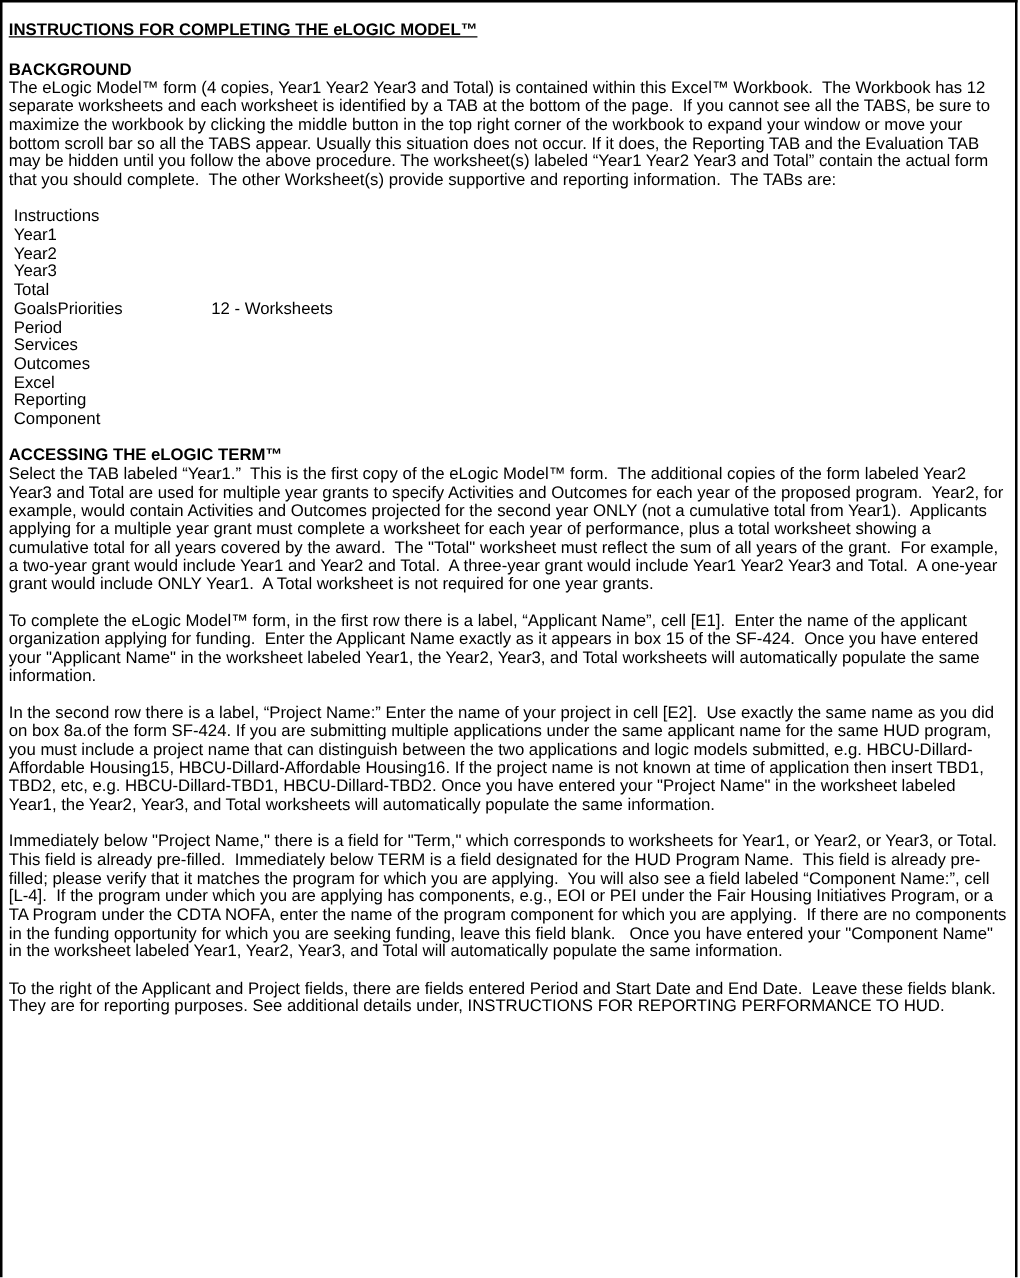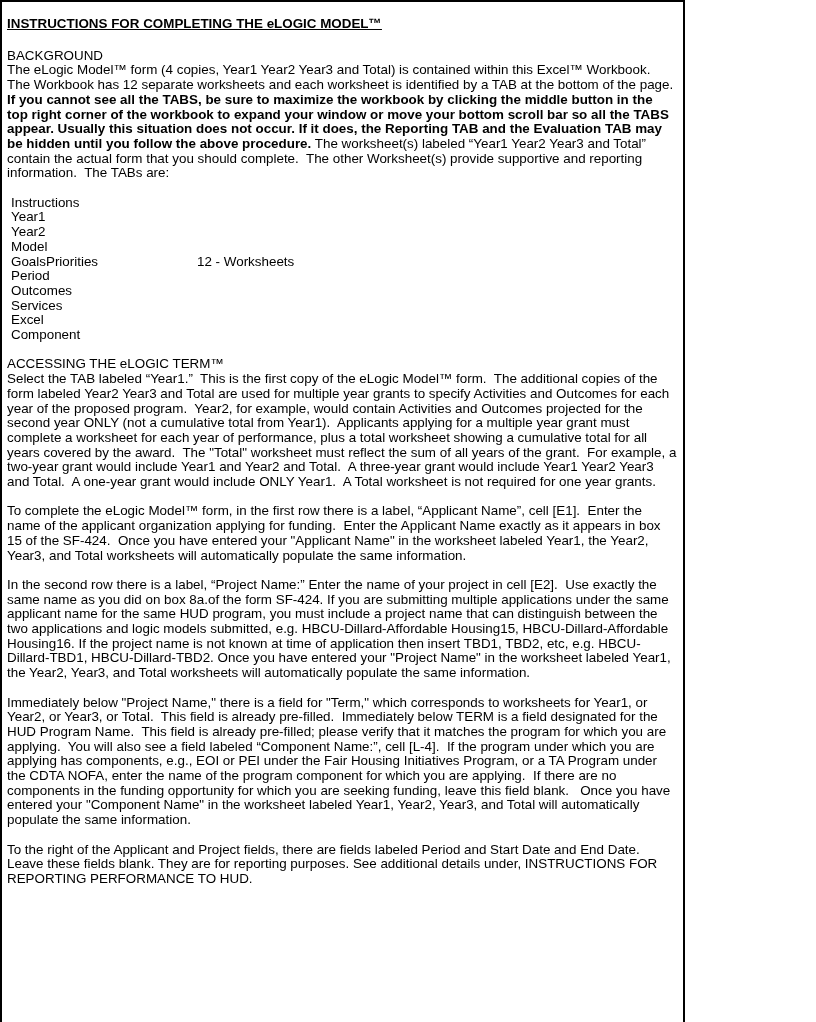--- a/index.html
+++ b/index.html
@@ -15,88 +15,90 @@
     font-size: 13.4px;
     line-height: 14.7px;
     color: #000000;
     position: relative;
   }
   .page {
     box-sizing: border-box;
     position: absolute;
     top: 0;
     left: 0;
-    width: 685px;
+    width: 814px;
     height: 1022px;
     background: #ffffff;
     border: 2px solid #000000;
     border-bottom: none;
     padding: 15px 6px 0 5px;
   }
   .doc-title {
     font-weight: bold;
     text-decoration: underline;
     margin: 0 0 17px 0;
     white-space: pre-wrap;
   }
   .heading {
-    font-weight: normal;
+    font-weight: bold;
     margin: 0;
     white-space: pre-wrap;
   }
   .para {
     margin: 0 0 14.7px 0;
     white-space: pre-wrap;
   }
   .tab-list {
     margin: 0 0 14.7px 0;
   }
   .tab-row {
     position: relative;
     padding-left: 4px;
     white-space: pre;
   }
   .tab-annotation {
     position: absolute;
-    left: 190px;
+    left: 162px;
     top: 0;
     white-space: pre;
     text-align: right;
   }
-  .b { font-weight: bold; }
+  .b { font-weight: normal; }
   .u { }
 </style>
 </head>
 <body>
 
 <div class="page">
 
   <div class="doc-title">INSTRUCTIONS FOR COMPLETING THE eLOGIC MODEL™</div>
 
   <div class="heading">BACKGROUND</div>
   <div class="para"><span>The eLogic Model™ form (4 copies, Year1 Year2 Year3 and Total) is contained within this Excel™ Workbook.  The Workbook has 12 separate worksheets and each worksheet is identified by a TAB at the bottom of the page.  </span><span class="b">If you cannot see all the TABS, be sure to maximize the workbook by clicking the middle button in the top right corner of the workbook to expand your window or move your bottom scroll bar so all the TABS appear. Usually this situation does not occur. If it does, the Reporting TAB and the Evaluation TAB may be hidden until you follow the above procedure.</span><span> The worksheet(s) labeled “Year1 Year2 Year3 and Total” contain the actual form that you should complete.  The other Worksheet(s) provide supportive and reporting information.  The TABs are:</span></div>
 
   <div class="tab-list">
     <div class="tab-row"><span>Instructions</span></div>
     <div class="tab-row"><span>Year1</span></div>
     <div class="tab-row"><span>Year2</span></div>
-    <div class="tab-row"><span>Model</span></div>
+    <div class="tab-row"><span>Year3</span></div>
+    <div class="tab-row"><span>Total</span></div>
     <div class="tab-row"><span>GoalsPriorities</span><span class="tab-annotation">12 - Worksheets</span></div>
     <div class="tab-row"><span>Period</span></div>
+    <div class="tab-row"><span>Services</span></div>
     <div class="tab-row"><span>Outcomes</span></div>
-    <div class="tab-row"><span>Services</span></div>
     <div class="tab-row"><span>Excel</span></div>
+    <div class="tab-row"><span>Reporting</span></div>
     <div class="tab-row"><span>Component</span></div>
   </div>
 
   <div class="heading">ACCESSING THE eLOGIC TERM™</div>
   <div class="para"><span>Select the TAB labeled “Year1.”  This is the first copy of the eLogic Model™ form.  The additional copies of the form labeled Year2 Year3 and Total are used for multiple year grants to specify Activities and Outcomes for each year of the proposed program.  Year2, for example, would contain Activities and Outcomes projected for the second year ONLY (not a cumulative total from Year1).  Applicants applying for a multiple year grant must complete a worksheet for each year of performance, plus a total worksheet showing a cumulative total for all years covered by the award.  The "Total" worksheet must reflect the sum of all years of the grant.  For example, a two-year grant would include Year1 and Year2 and Total.  A three-year grant would include Year1 Year2 Year3 and Total.  A one-year grant would include </span><span class="u">ONLY</span><span> Year1.  </span><span class="u">A Total worksheet is not required for one year grants.</span></div>
 
 
   <div class="para"><span>To complete the eLogic Model™ form, in the first row there is a label, “Applicant Name”, cell [E1].  Enter the name of the applicant organization applying for funding.  Enter the Applicant Name exactly as it appears in box 15 of the SF-424.  Once you have entered your "Applicant Name" in the worksheet labeled Year1, the Year2, Year3, and Total worksheets will automatically populate the same information.</span></div>
 
   <div class="para"><span>In the second row there is a label, “Project Name:” Enter the name of your project in cell [E2].  Use exactly the same name as you did on box 8a.of the form SF-424. If you are submitting multiple applications under the same applicant name for the same HUD program, you must include a project name that can distinguish between the two applications and logic models submitted, e.g. HBCU-Dillard-Affordable Housing15, HBCU-Dillard-Affordable Housing16. If the project name is not known at time of application then insert TBD1, TBD2, etc, e.g. HBCU-Dillard-TBD1, HBCU-Dillard-TBD2. Once you have entered your "Project Name" in the worksheet labeled Year1, the Year2, Year3, and Total worksheets will automatically populate the same information.</span></div>
 
   <div class="para"><span>Immediately below "Project Name," there is a field for "Term," which corresponds to worksheets for Year1, or Year2, or Year3, or Total.  This field is already pre-filled.  Immediately below TERM is a field designated for the HUD Program Name.  This field is already pre-filled; please verify that it matches the program for which you are applying.  You will also see a field labeled “Component Name:”, cell [L-4].  If the program under which you are applying has components, e.g., EOI or PEI under the Fair Housing Initiatives Program, or a TA Program under the CDTA NOFA, enter the name of the program component for which you are applying.  If there are no components in the funding opportunity for which you are seeking funding, leave this field blank.   Once you have entered your "Component Name" in the worksheet labeled Year1, Year2, Year3, and Total will automatically populate the same information.</span></div>
 
-  <div class="para"><span>To the right of the Applicant and Project fields, there are fields labeled Period and Start Date and End Date.  Leave these fields blank. They are for reporting purposes. See additional details under, INSTRUCTIONS FOR REPORTING PERFORMANCE TO HUD.</span></div>
+  <div class="para"><span>To the right of the Applicant and Project fields, there are fields entered Period and Start Date and End Date.  Leave these fields blank. They are for reporting purposes. See additional details under, INSTRUCTIONS FOR REPORTING PERFORMANCE TO HUD.</span></div>
 
 </div>
 
 </body></html>

